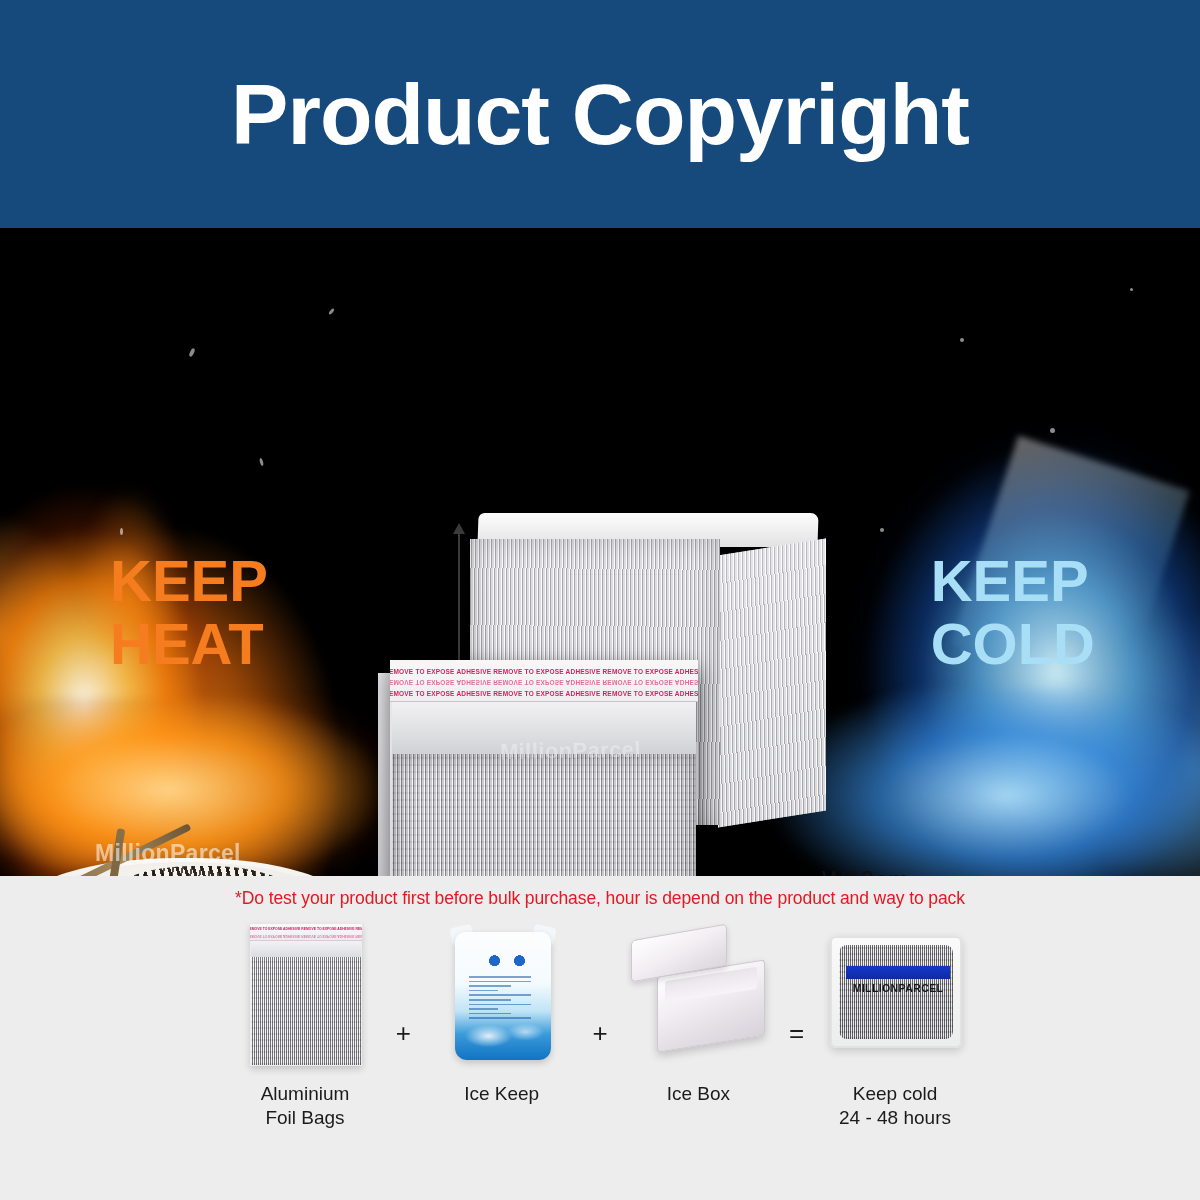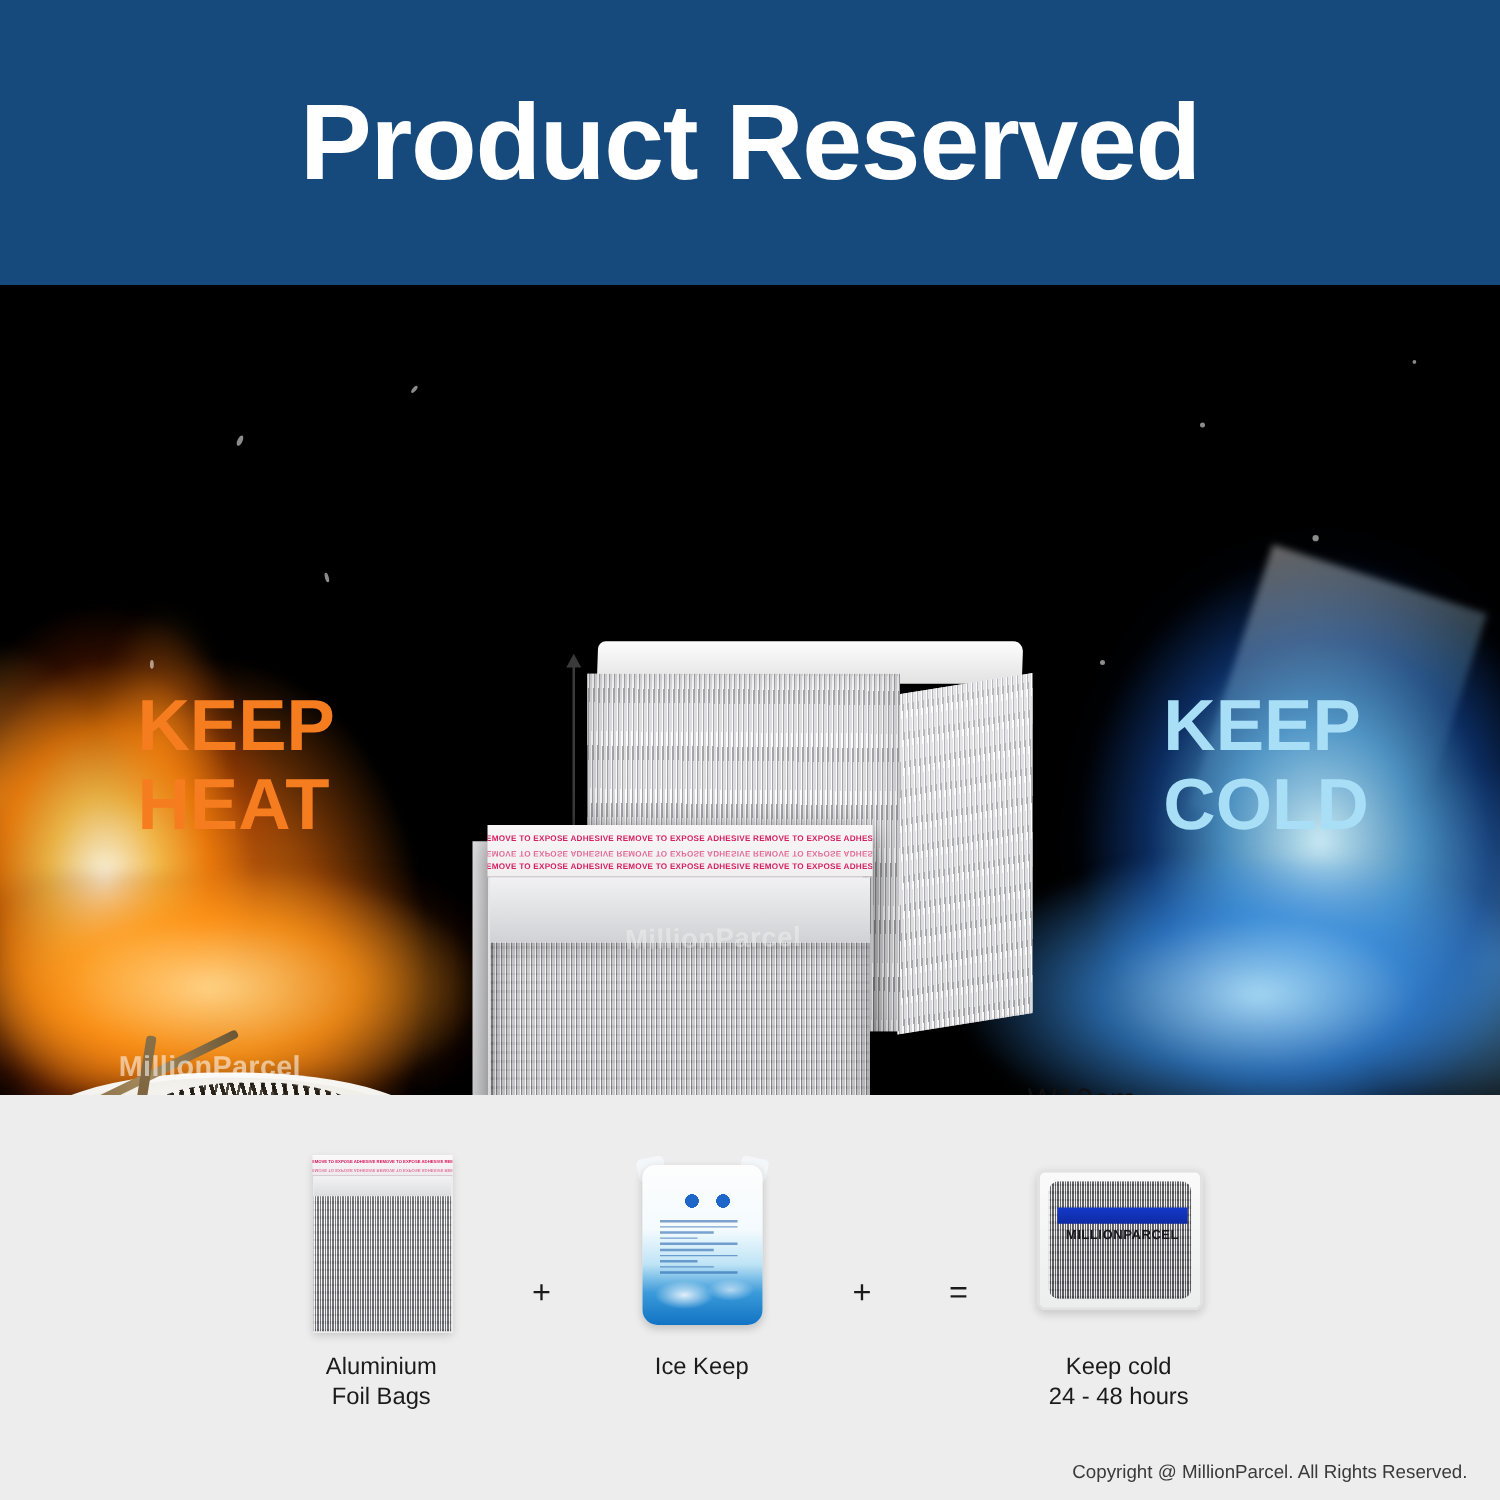--- a/index.html
+++ b/index.html
@@ -319,21 +319,21 @@
     position:absolute; left:0; bottom:14px; width:1200px; text-align:right;
     padding-right:26px; font-size:15px; color:#3a3a3a;
   }
 </style>
 </head>
 <body>
 
 <div id="page">
 
   <div class="header">
-    <div class="header-title">Product Reserved</div>
+    <div class="header-title">Product Copyright</div>
   </div>
 
   <div class="hero">
 
     <div class="fire"></div>
     <div class="fire2"></div>
     <div class="fire-flick"></div>
 
     <div class="ice"></div>
     <div class="ice2"></div>
@@ -387,20 +387,21 @@
     <div class="w19">W19cm</div>
 
     <div class="label-heat" style="white-space:pre-line;">KEEP
 HEAT</div>
     <div class="label-cold" style="white-space:pre-line;">KEEP
 COLD</div>
   </div>
 
   <div class="bottom">
 
+    <div class="disclaimer">*Do test your product first before bulk purchase, hour is depend on the product and way to pack</div>
 
     <div class="eqrow">
 
       <div class="eq-item">
         <div class="eq-art">
           <div class="ic-bag">
             <div class="ic-bag-strip">
               <i>REMOVE TO EXPOSE ADHESIVE  REMOVE TO EXPOSE ADHESIVE  REMOVE TO EXPOSE ADHESIVE</i>
               <i class="b">REMOVE TO EXPOSE ADHESIVE  REMOVE TO EXPOSE ADHESIVE  REMOVE TO EXPOSE ADHESIVE</i>
             </div>
@@ -435,34 +436,43 @@
               </div>
               <div class="ic-pack-splash"></div>
             </div>
           </div>
         </div>
         <div class="eq-label">Ice Keep</div>
       </div>
 
       <div class="eq-op">+</div>
 
+      <div class="eq-item">
+        <div class="eq-art">
+          <div class="ic-box">
+            <div class="ic-box-base"></div>
+            <div class="ic-box-inner"></div>
+            <div class="ic-box-lid"></div>
+          </div>
+        </div>
+        <div class="eq-label">Ice Box</div>
+      </div>
 
       <div class="eq-op">=</div>
 
       <div class="eq-item">
         <div class="eq-art">
           <div class="ic-res">
             <div class="ic-res-tray"></div>
             <div class="ic-res-bag"></div>
             <div class="ic-res-tape"></div>
             <div class="ic-res-brand">MILLIONPARCEL</div>
           </div>
         </div>
         <div class="eq-label">Keep cold
 24 - 48 hours</div>
       </div>
 
     </div>
 
-    <div class="copyright">Copyright @ MillionParcel. All Rights Reserved.</div>
   </div>
 
 </div>
 
 </body></html>

